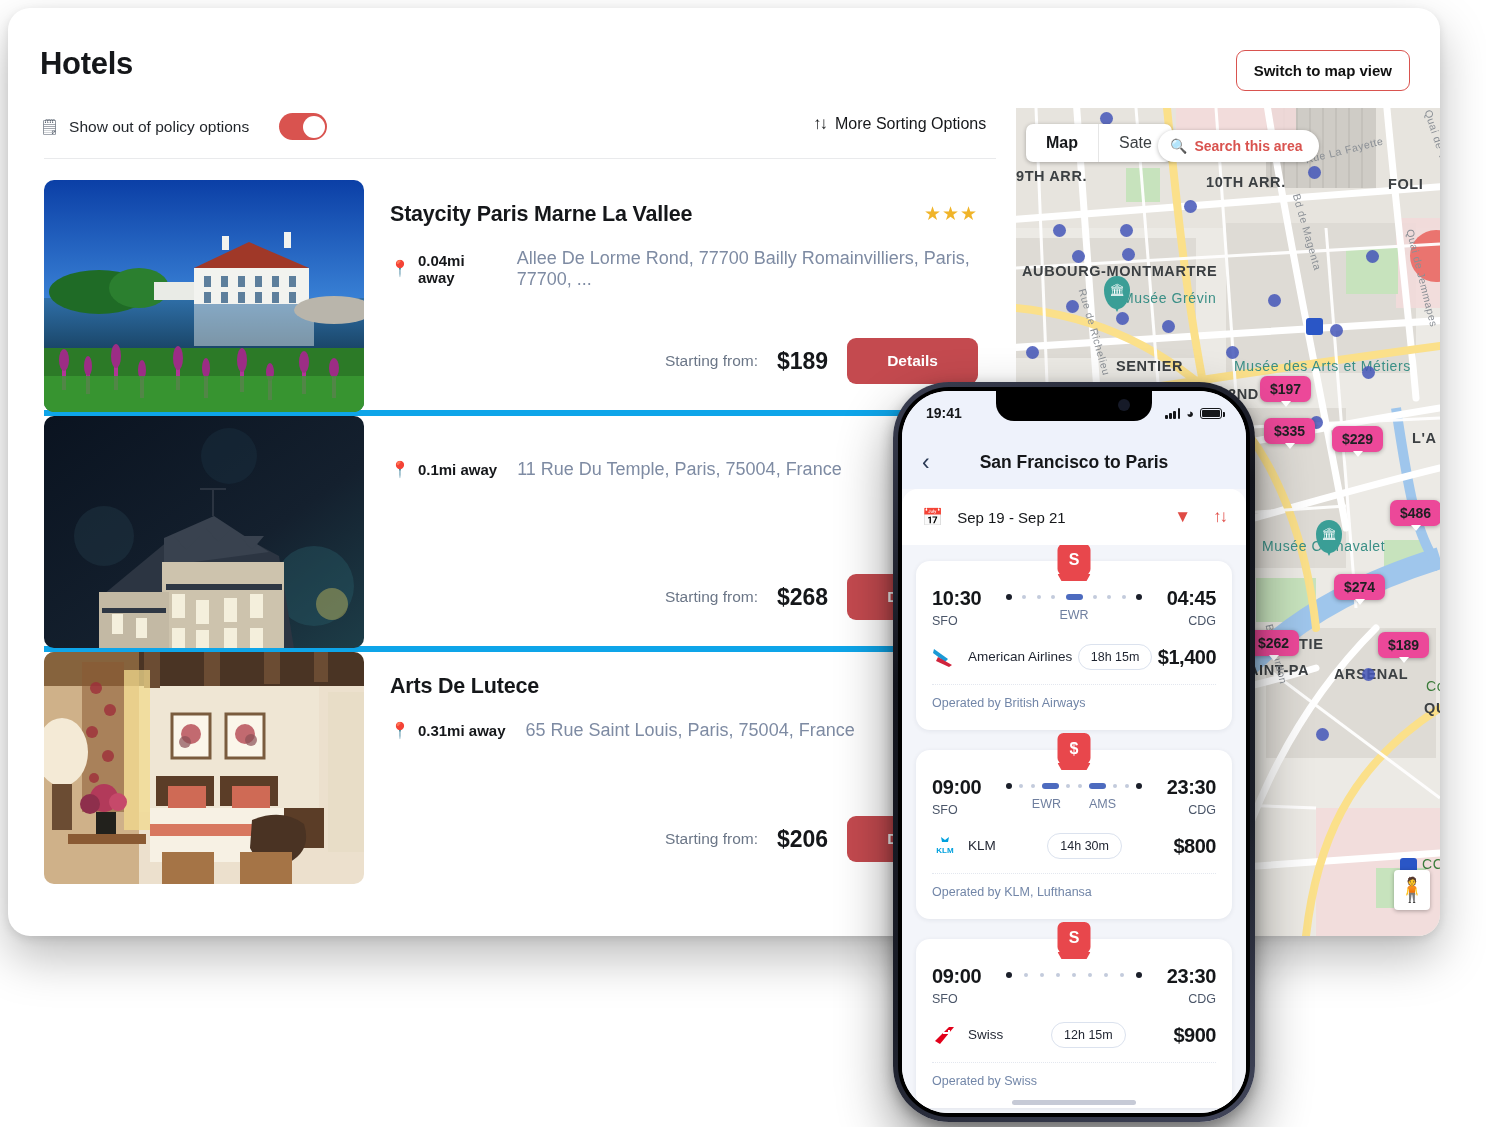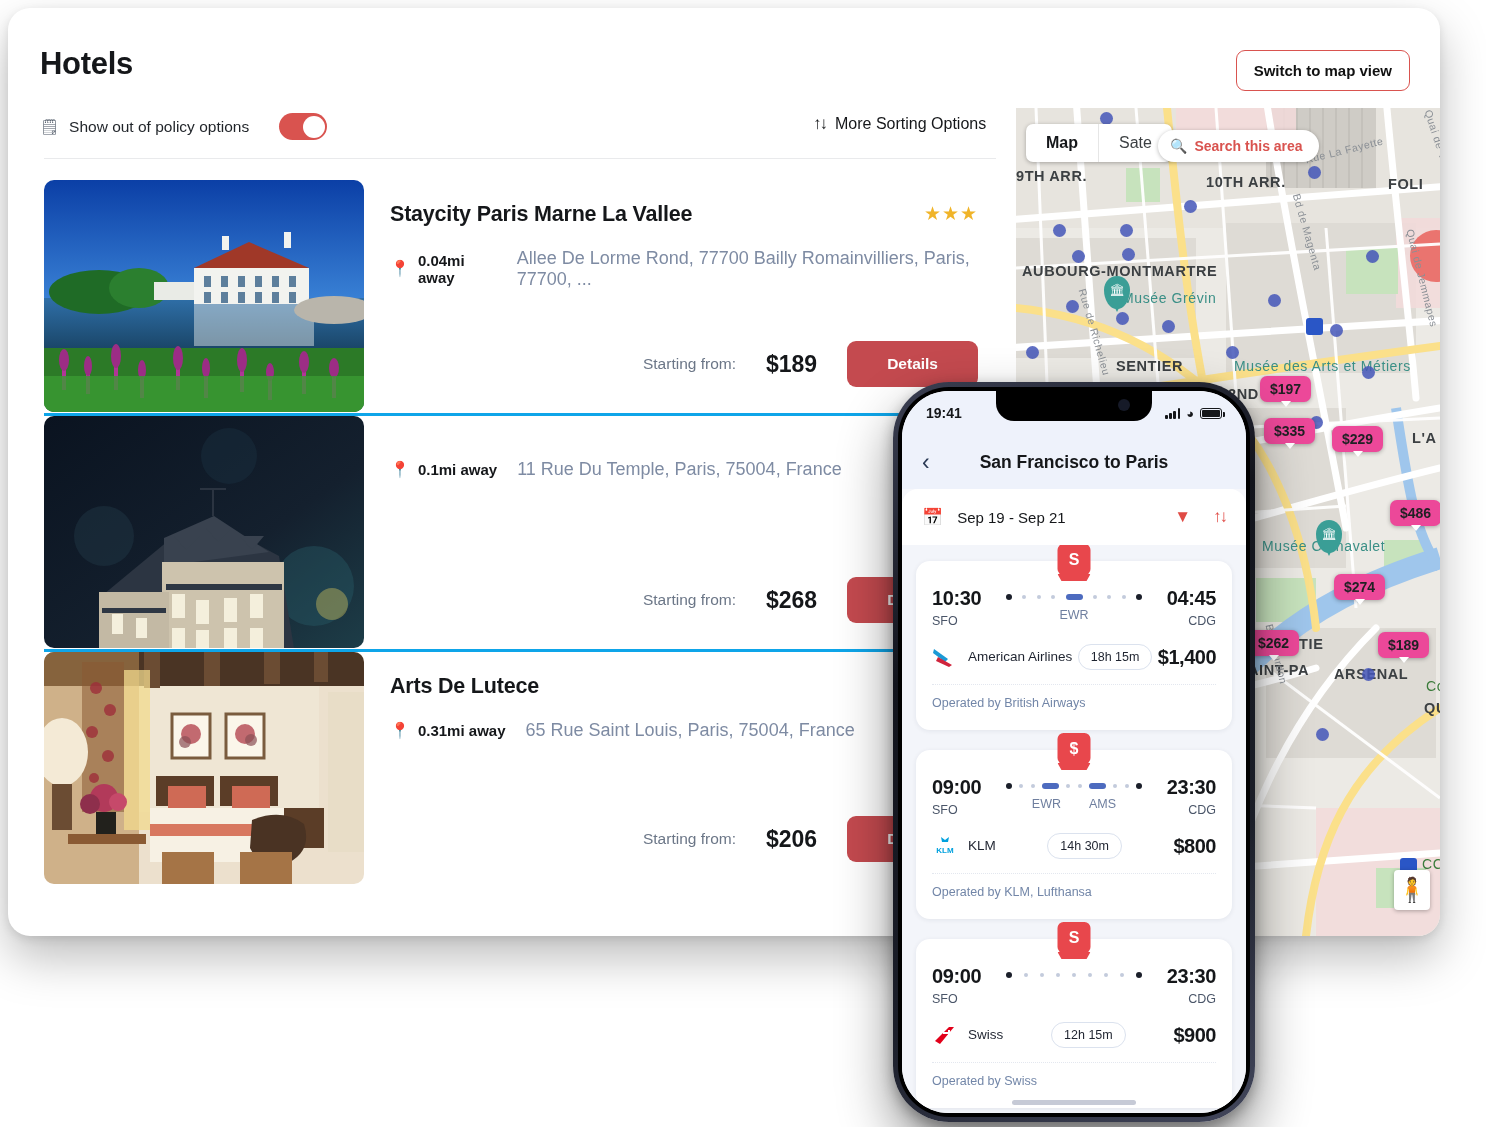--- a/index.html
+++ b/index.html
@@ -56,21 +56,21 @@
 
   .divider {
     position:absolute; left:36px; top:150px; width:952px; height:1px;
     background:#e9eaec;
   }
 
   
   .hotel-list { position:absolute; left:36px; top:172px; width:952px; }
   .hotel-card {
     position:relative; height:236px; display:flex;
-    border-bottom:3px solid #0ea5e9;
+    border-bottom:6px solid #0ea5e9;
   }
   .hotel-card:last-child { border-bottom:none; }
   .thumb {
     width:320px; height:232px; border-radius:10px; overflow:hidden;
     flex:0 0 320px; position:relative;
   }
   .thumb svg { display:block; width:100%; height:100%; }
 
   .hotel-body { flex:1; position:relative; padding:22px 0 0 26px; }
   .hotel-name {
@@ -82,21 +82,21 @@
   }
   .addr-row {
     display:flex; align-items:center; gap:8px; margin-top:21px;
   }
   .pin { color:#d9534f; font-size:16px; line-height:1; }
   .dist { font-size:15px; font-weight:bold; color:#15171a; }
   .addr { font-size:18px; color:#7e8ba3; margin-left:12px; }
 
   .price-row {
     position:absolute; right:18px; bottom:26px;
-    display:flex; align-items:center; gap:30px;
+    display:flex; align-items:center; gap:19px;
   }
   .from-label { font-size:15.5px; color:#6b7687; }
   .price { font-size:23px; font-weight:bold; color:#15171a; }
   .details-btn {
     background:#c44a4f; color:#fff; border:none; border-radius:9px;
     padding:14px 40px; font-size:15.5px; font-weight:bold; cursor:pointer;
   }
 
   
   .map-panel {

